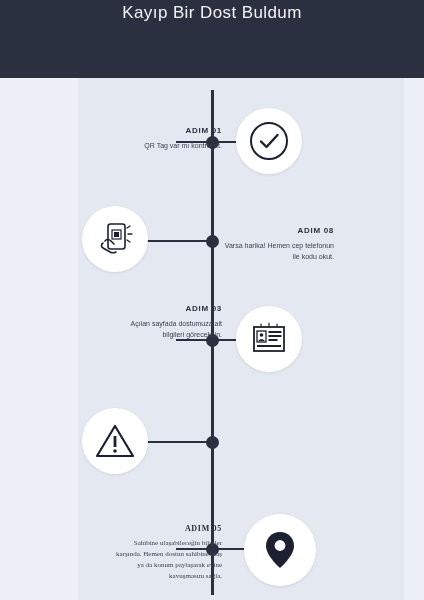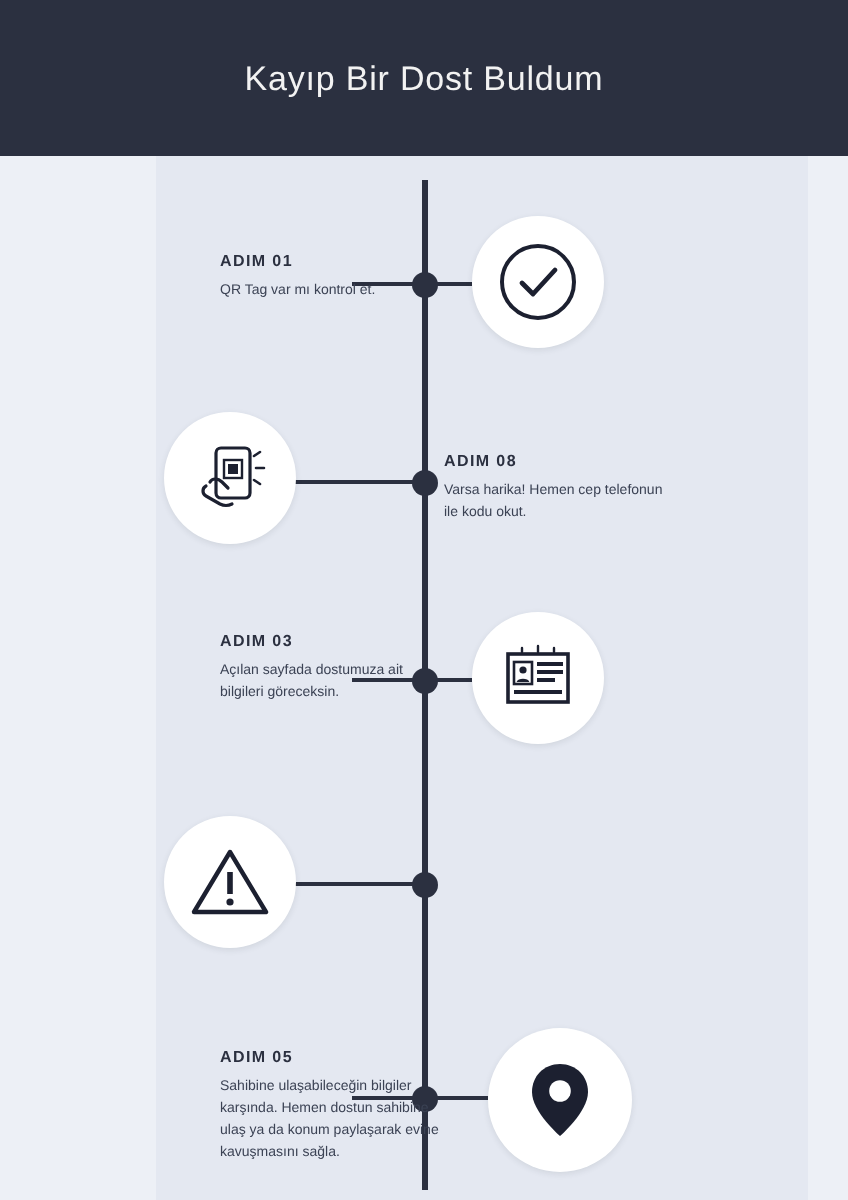--- a/index.html
+++ b/index.html
@@ -23,21 +23,20 @@
   
   .header {
     position: absolute;
     left: 0; top: 0;
     width: 424px;
     height: 78px;
     background: #2b3040;
     display: flex;
     flex-direction: column;
     align-items: center;
-    justify-content: center;
   }
   .header-line {
     color: #f2f2f2;
     font-size: 17px;
     letter-spacing: 0.4px;
     line-height: 25px;
     font-weight: 400;
     text-align: center;
   }
   
@@ -67,20 +66,21 @@
     width: 13px; height: 13px;
     border-radius: 50%;
     background: #2b3040;
     margin-left: -5px;
     left: 211px;
   }
   
   .step-text {
     position: absolute;
     width: 112px;
+    text-align: right;
   }
   .step-title {
     font-size: 8px;
     font-weight: bold;
     letter-spacing: 0.7px;
     color: #2b3040;
     margin: 0 0 5px 0;
   }
   .step-body {
     font-size: 7px;
@@ -150,21 +150,21 @@
         <path d="M10 26 c-2 1 -2 4 0 5 l7 4 c2 1 4 1 6 0" fill="none" stroke="#1c2030" stroke-width="1.6" stroke-linecap="round"></path>
         <path d="M12 24 c1 -2 4 -2 6 0 l3 3" fill="none" stroke="#1c2030" stroke-width="1.6" stroke-linecap="round"></path>
         <path d="M34 11 l3 -2 M35 17 l4 0 M34 23 l3 2" stroke="#1c2030" stroke-width="1.3" stroke-linecap="round"></path>
       </svg>
     </span>
   </div>
 
   <div class="dot" style="top:334px;"></div>
   <div class="connector" style="left:214px; top:339px; width:22px;"></div>
   <div class="connector" style="left:176px; top:339px; width:36px;"></div>
-  <div class="step-text" style="left:110px; top:316px;">
+  <div class="step-text" style="left:110px; top:304px;">
     <p class="step-title">ADIM 03</p>
     <p class="step-body">Açılan sayfada dostumuza ait bilgileri göreceksin.</p>
   </div>
   <div class="badge" style="left:236px; top:306px; width:66px; height:66px;">
     <span>
       <svg width="44" height="44" viewBox="0 0 44 44">
         <rect x="7" y="10" width="30" height="24" fill="none" stroke="#1c2030" stroke-width="1.8"></rect>
         <rect x="10" y="14" width="9" height="11" fill="none" stroke="#1c2030" stroke-width="1.3"></rect>
         <circle cx="14.5" cy="18" r="1.8" fill="#1c2030"></circle>
         <path d="M11.3 24 c0.6 -2.2 5.8 -2.2 6.4 0 z" fill="#1c2030"></path>
@@ -185,21 +185,21 @@
         <path d="M22 7 L40 37 L4 37 Z" fill="none" stroke="#1c2030" stroke-width="2.2" stroke-linejoin="round"></path>
         <rect x="20.6" y="17" width="2.8" height="11" fill="#1c2030"></rect>
         <circle cx="22" cy="32" r="1.8" fill="#1c2030"></circle>
       </svg>
     </span>
   </div>
 
   <div class="dot" style="top:543px;"></div>
   <div class="connector" style="left:214px; top:548px; width:30px;"></div>
   <div class="connector" style="left:176px; top:548px; width:36px;"></div>
-  <div class="step-text" style="left:110px; top:524px;">
+  <div class="step-text" style="left:110px; top:524px;font-family:Liberation Serif, serif;">
     <p class="step-title">ADIM 05</p>
     <p class="step-body">Sahibine ulaşabileceğin bilgiler karşında. Hemen dostun sahibine ulaş ya da konum paylaşarak evine kavuşmasını sağla.</p>
   </div>
   <div class="badge" style="left:244px; top:514px; width:72px; height:72px;">
     <span>
       <svg width="46" height="46" viewBox="0 0 46 46">
         <path d="M23 5 C15 5 9 11 9 19 C9 29 23 41 23 41 C23 41 37 29 37 19 C37 11 31 5 23 5 Z" fill="#1c2030"></path>
         <circle cx="23" cy="18.5" r="5.4" fill="#ffffff"></circle>
       </svg>
     </span>

